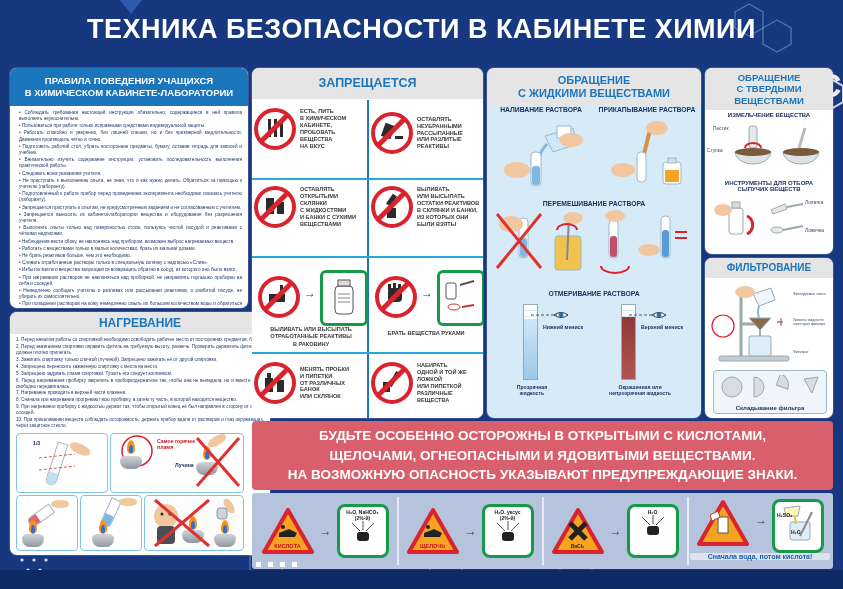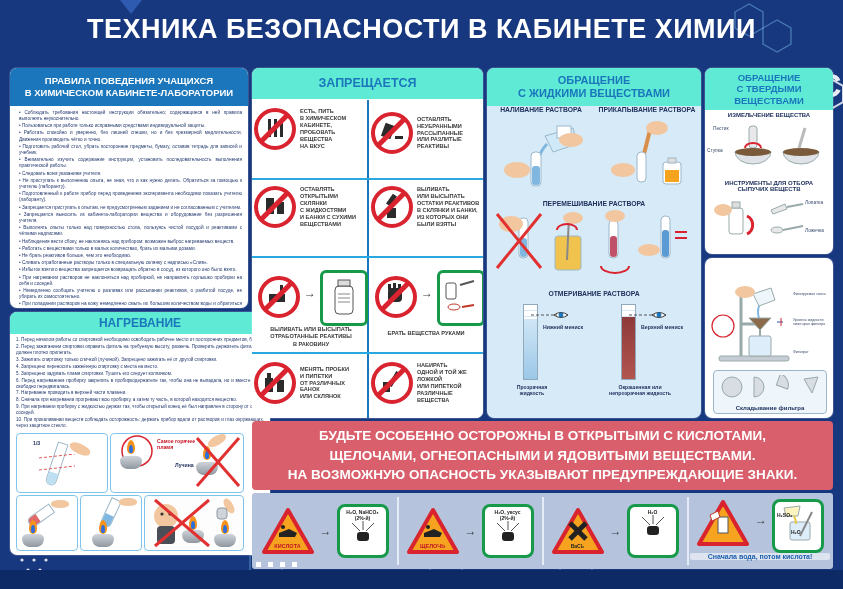--- a/index.html
+++ b/index.html
@@ -9,21 +9,21 @@
   .ml{white-space:pre-line}
   
   #title{left:0;top:14px;width:843px;text-align:center;color:#fff;
          font-size:27px;font-weight:bold;letter-spacing:.5px}
   #decor-cl{right:-8px;top:66px;color:#fff;font-size:34px;font-weight:bold;opacity:.9}
   
   .panel{position:absolute;background:#fff;border-radius:7px;overflow:hidden;
          box-shadow:0 0 0 1px rgba(255,255,255,.15)}
   .phead-blue{background:#1b76bc;color:#fff;font-weight:bold;text-align:center;
               padding:7px 4px;font-size:9.5px;line-height:1.25}
-  .phead-light{background:#5eead4;color:#1b76bc;font-weight:bold;text-align:center;
+  .phead-light{background:#e5e5e5;color:#1b76bc;font-weight:bold;text-align:center;
                padding:6px 4px;font-size:11px;line-height:1.2}
   .tinytext{color:#22386e;font-size:4.7px;line-height:1.32;text-align:justify}
   .tinytext ul{margin:0;padding:0 0 0 3px;list-style:none}
   .tinytext li{margin:0 0 1px 0}
   .tinytext li:before{content:"• "}
   .numlist div{margin-bottom:1px}
   
   #prohibited-grid{left:0;top:32px;width:231px;height:318px;background:#fff}
   .pg-vline{left:115px;top:0;width:2px;height:318px;background:#1b76bc}
   .pg-hline{left:0;width:231px;height:2px;background:#29a8e0}
@@ -477,20 +477,21 @@
         <line x1="18" y1="7" x2="34" y2="4" stroke-width="2"></line>
       <ellipse cx="8" cy="30" rx="6" ry="3"></ellipse>
         <line x1="14" y1="30" x2="34" y2="26" stroke-width="2"></line>
       </g>
   </svg>
   <div class="leaderlab abs" style="left:100px;top:132px">Лопатка</div>
   <div class="leaderlab abs" style="left:100px;top:160px">Ложечка</div>
 </div>
 
 <div class="panel" id="filter-panel" style="left:705px;top:258px;width:128px;height:160px">
+  <div class="phead-light" style="font-size:10px;padding:4px">ФИЛЬТРОВАНИЕ</div>
   <svg class="abs" style="left:4px;top:22px" width="120" height="86">
     <g>
       <rect x="10" y="76" width="70" height="5" rx="2" fill="#c6ccd4" stroke="#9aa"></rect>
       <line x1="32" y1="10" x2="32" y2="76" stroke="#9aa" stroke-width="3"></line>
       <circle cx="14" cy="46" r="11" fill="none" stroke="#d9232e" stroke-width="1.2"></circle>
       <line x1="32" y1="44" x2="52" y2="44" stroke="#9aa" stroke-width="3"></line>
       <polygon points="40,38 62,38 51,50" fill="#8a6a4a" stroke="#9aa"></polygon>
       <line x1="51" y1="50" x2="51" y2="58" stroke="#9aa" stroke-width="2"></line>
       <rect x="40" y="56" width="22" height="20" rx="2" fill="#ddeefa" stroke="#9aa"></rect>
       <polygon points="44,14 62,8 66,20 50,26" fill="#eef6fc" stroke="#9aa"></polygon>

